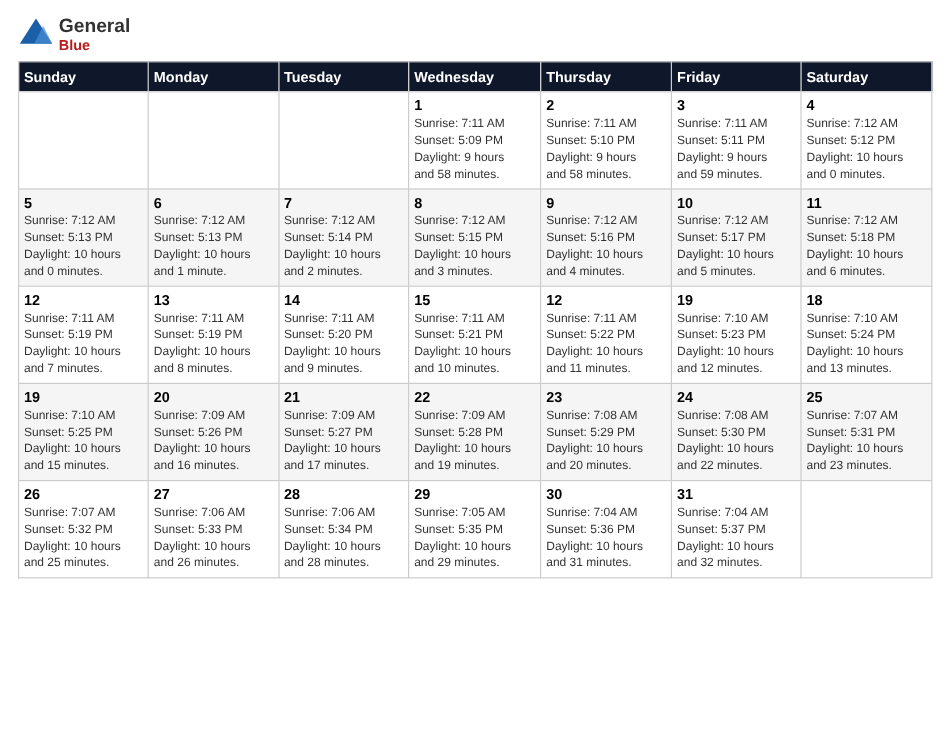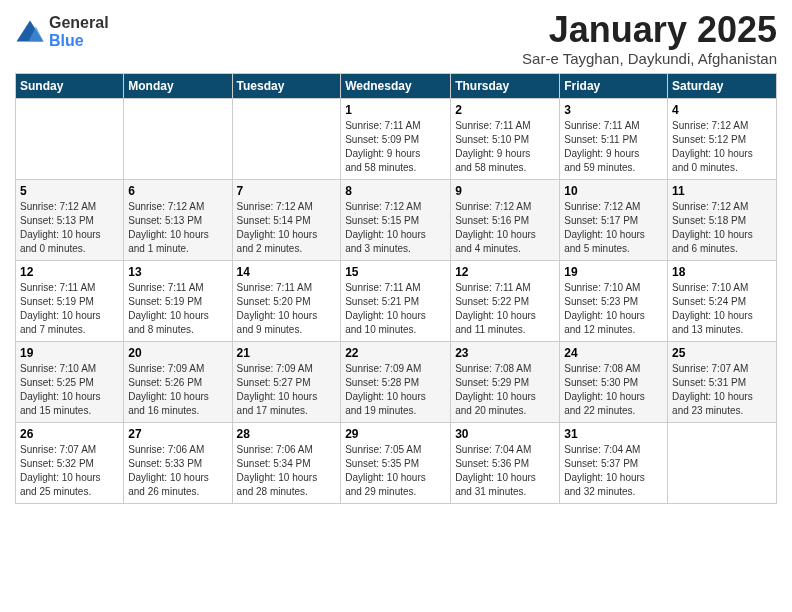--- a/index.html
+++ b/index.html
@@ -11,37 +11,37 @@
       padding: 10px 15px;
     }
     .header {
       display: flex;
       align-items: flex-start;
       justify-content: space-between;
       margin-bottom: 6px;
     }
     .logo {
       display: flex;
-      align-items: flex-end;
+      align-items: center;
       margin-top: 4px;
     }
     .logo-text {
       display: flex;
       flex-direction: column;
       line-height: 1.1;
     }
     .logo-general {
       font-size: 16px;
       font-weight: bold;
       color: #333;
     }
     .logo-blue {
-      font-size: 16px;
-      font-weight: bold;
-      color: #3b82f6;
+      font-size: 12px;
+      font-weight: bold;
+      color: #b91c1c;
     }
     .logo-icon {
       width: 30px;
       height: 30px;
       margin-right: 4px;
     }
     .title-block {
       text-align: right;
     }
     .cal-title {
@@ -53,21 +53,21 @@
     .cal-subtitle {
       font-size: 15px;
       color: #444;
     }
     .calendar {
       width: 100%;
       border-collapse: collapse;
       font-size: 11px;
     }
     .calendar thead tr th {
-      background: #0c4a6e;
+      background: #0f172a;
       color: #fff;
       padding: 5px 4px;
       text-align: left;
       font-size: 12px;
       font-weight: bold;
       border: 1px solid #ccc;
     }
     .calendar tbody tr td {
       border: 1px solid #ccc;
       vertical-align: top;
@@ -97,24 +97,20 @@
   <div class="logo">
     <svg class="logo-icon" viewBox="0 0 40 40">
       <polygon points="20,2 38,30 2,30" fill="#1a5fa8"></polygon>
       <polygon points="28,10 38,30 18,30" fill="#4a90d9" opacity="0.7"></polygon>
     </svg>
     <div class="logo-text">
       <span class="logo-general">General</span>
       <span class="logo-blue">Blue</span>
     </div>
   </div>
-  <div class="title-block">
-    <div class="cal-title">January 2025</div>
-    <div class="cal-subtitle">Sar-e Tayghan, Daykundi, Afghanistan</div>
-  </div>
 </div>
 
 <table class="calendar">
   <thead>
     <tr>
     <th>Sunday</th>
         <th>Monday</th>
         <th>Tuesday</th>
         <th>Wednesday</th>
         <th>Thursday</th>

